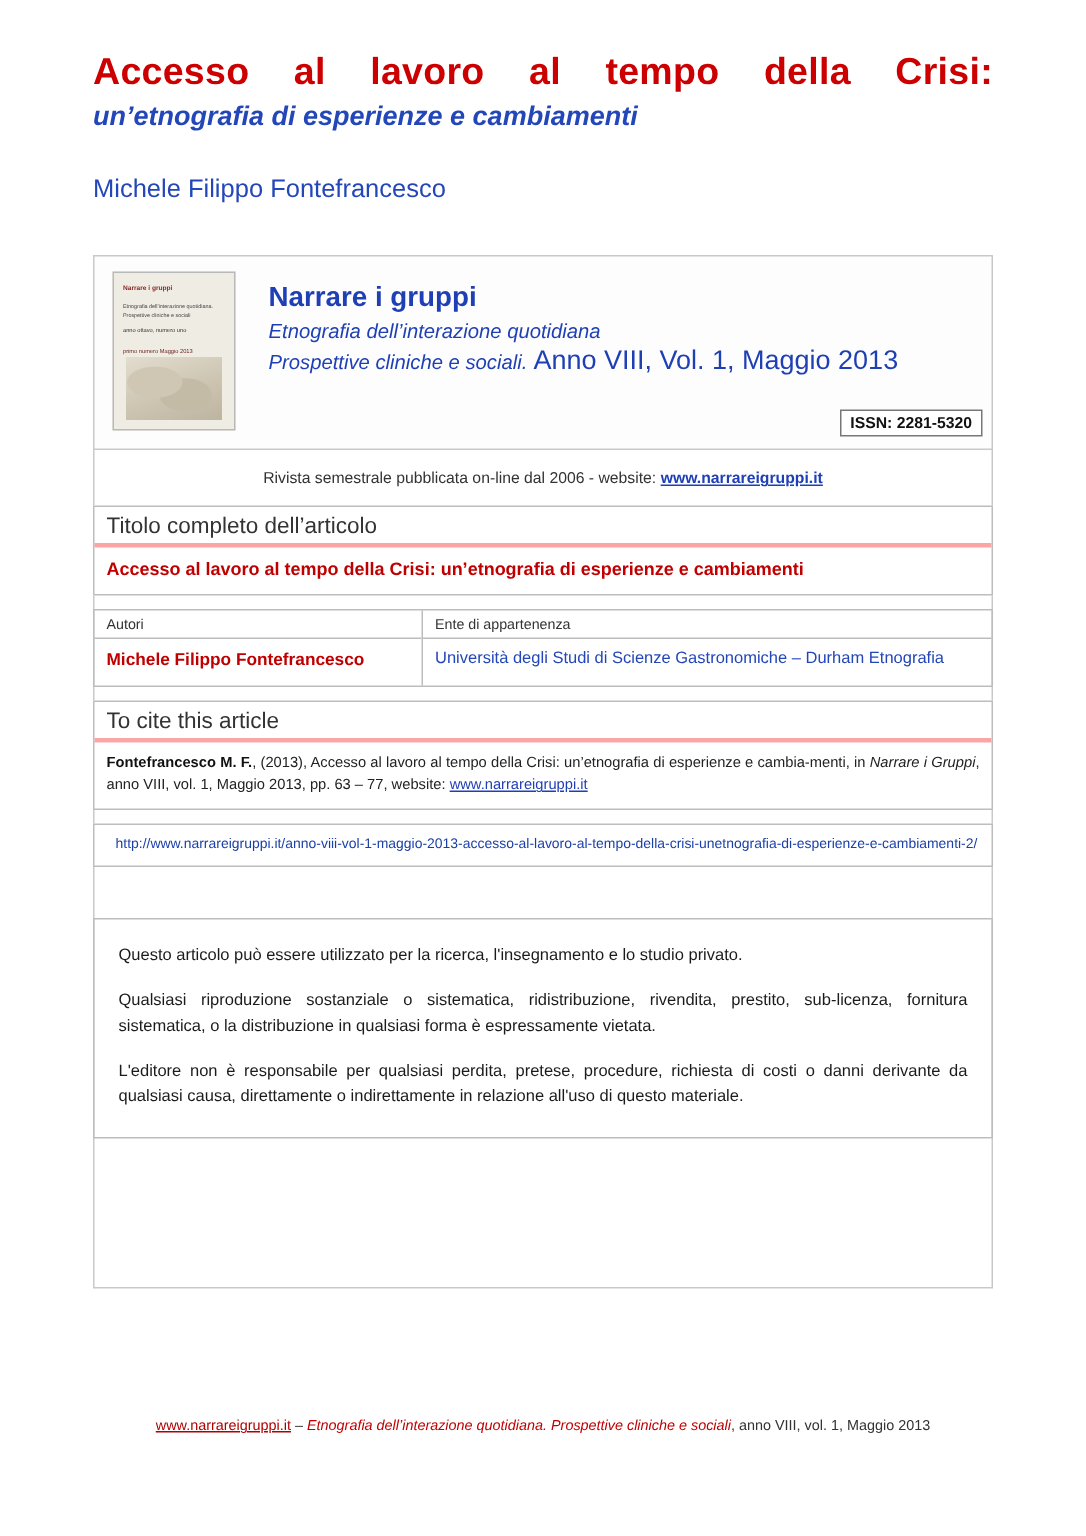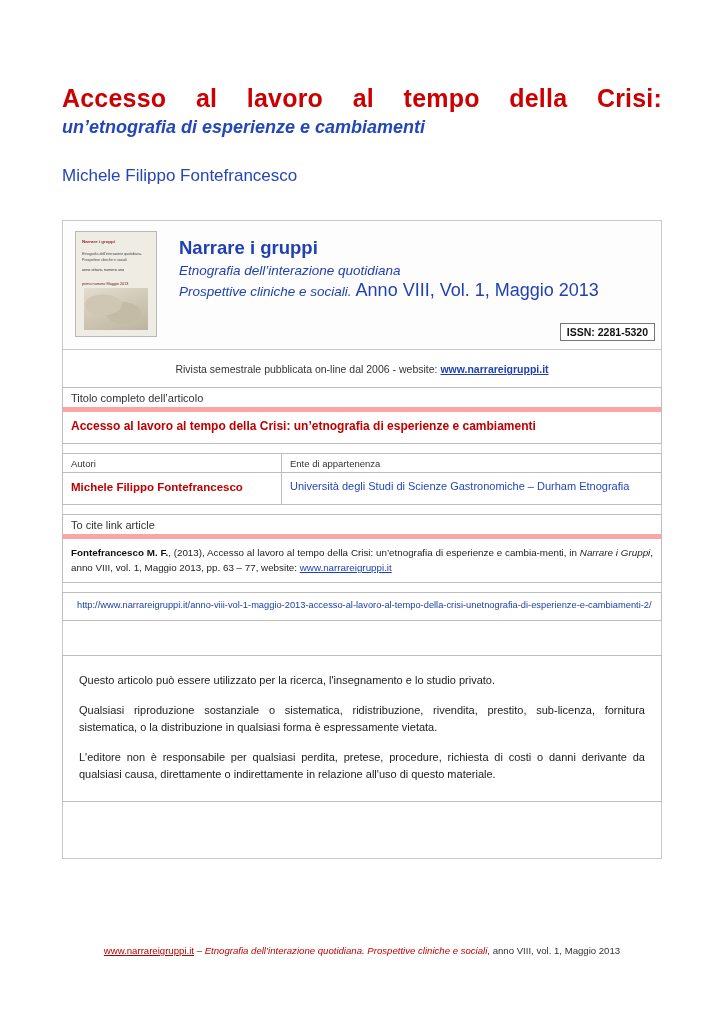--- a/index.html
+++ b/index.html
@@ -13,21 +13,21 @@
     font-family: "Liberation Sans", sans-serif;
     color: #1a1a1a;
     position: relative;
     overflow: hidden;
   }
   .page {
     position: relative;
     width: 724px;
     height: 1024px;
     box-sizing: border-box;
-    padding: 84px 62px 0 62px;
+    padding: 34px 62px 0 62px;
   }
 
   
   .title-main {
     color: #cc0000;
     font-size: 25px;
     font-weight: bold;
     line-height: 1.15;
     text-align: justify;
     text-align-last: justify;
@@ -158,24 +158,24 @@
     text-decoration: underline;
   }
 
   
   .blk {
     border: 1px solid #bdbdbd;
     margin-bottom: 9px;
     background: #fff;
   }
   .blk-head {
-    font-size: 11px;
+    font-size: 15px;
     color: #333;
     padding: 4px 8px 3px 8px;
-    border-bottom: 5px solid #fca5a5;
+    border-bottom: 3px solid #fca5a5;
   }
   .blk-body {
     padding: 6px 8px 7px 8px;
     font-size: 11px;
     line-height: 1.45;
     color: #222;
   }
   .art-title {
     font-weight: bold;
     color: #c00000;
@@ -334,21 +334,21 @@
           <span class="author-name">Michele Filippo Fontefrancesco</span>
         </div>
       </div>
       <div class="tc-right">
         <div class="tc-head">Ente di appartenenza</div>
         <div class="tc-body affil">Università degli Studi di Scienze Gastronomiche – Durham Etnografia</div>
       </div>
     </div>
 
     <div class="blk">
-      <div class="blk-head">To cite link article</div>
+      <div class="blk-head">To cite this article</div>
       <div class="blk-body cite-body"><b>Fontefrancesco M. F.</b><span>, (2013), Accesso al lavoro al tempo della Crisi: un’etnografia di esperienze e cambia-menti, in </span><i>Narrare i Gruppi</i><span>, anno VIII, vol. 1, Maggio 2013, pp. 63 – 77, website: </span><a href="#">www.narrareigruppi.it</a></div>
     </div>
 
     <div class="blk">
       <div class="blk-body link-body">http://www.narrareigruppi.it/anno-viii-vol-1-maggio-2013-accesso-al-lavoro-al-tempo-della-crisi-unetnografia-di-esperienze-e-cambiamenti-2/</div>
     </div>
 
     <div class="notice">
       <p>Questo articolo può essere utilizzato per la ricerca, l'insegnamento e lo studio privato.</p>
       <p>Qualsiasi riproduzione sostanziale o sistematica, ridistribuzione, rivendita, prestito, sub-licenza, fornitura sistematica, o la distribuzione in qualsiasi forma è espressamente vietata.</p>

